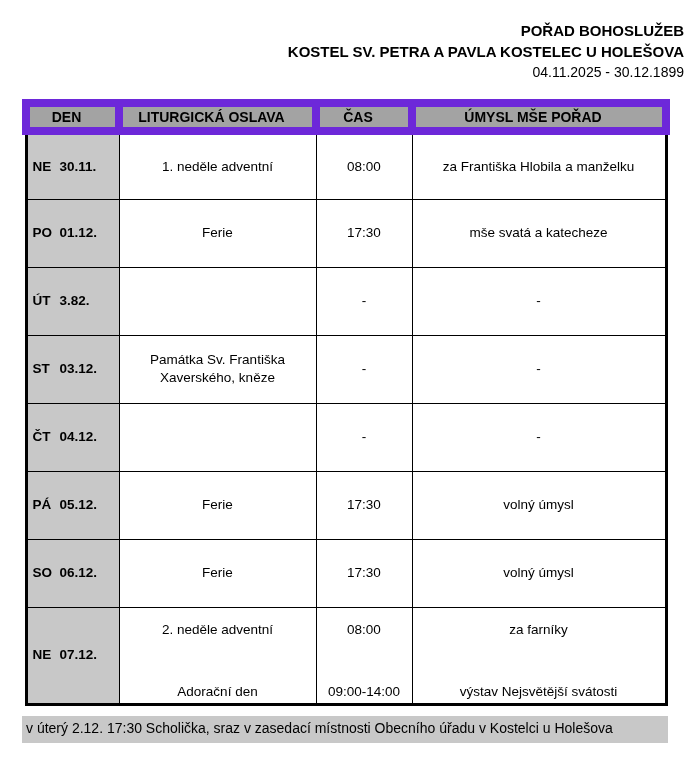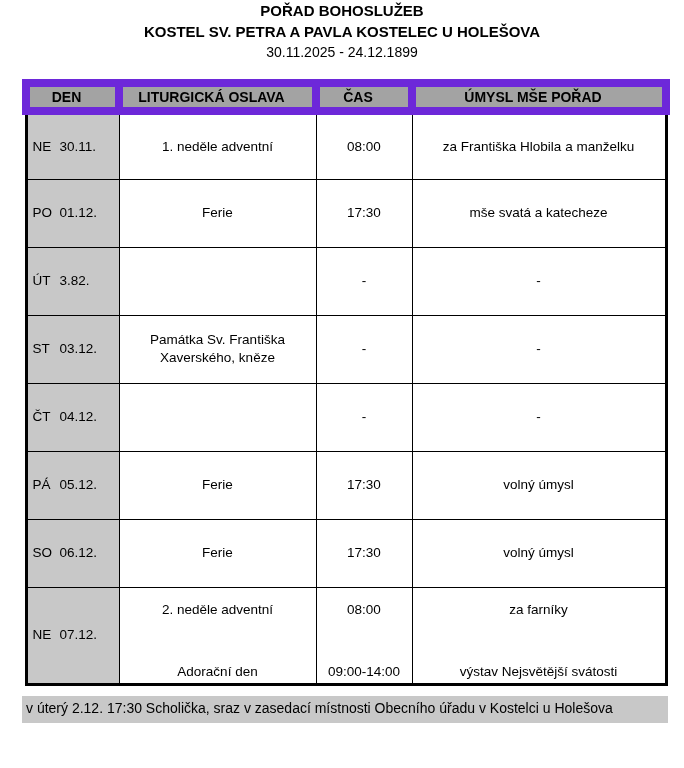--- a/index.html
+++ b/index.html
@@ -3,21 +3,21 @@
 <meta charset="utf-8">
 <style>
   * { box-sizing: border-box; }
   html, body {
     margin: 0; padding: 0;
     width: 684px; height: 768px;
     background: #ffffff;
     color: #000000;
     font-family: "Liberation Sans", sans-serif;
   }
-  .titles { text-align: center; }
+  .titles { text-align: right; padding-top: 20px; }
   .title-main   { font-weight: bold; font-size: 15px; line-height: 21px; }
   .title-church { font-weight: bold; font-size: 15px; line-height: 21px; }
   .title-dates  { font-size: 14px; line-height: 21px; }
 
   table.schedule {
     border-collapse: collapse;
     table-layout: fixed;
     width: 640px;
     margin: 16px 0 0 22px;
     border: 3px solid #000;
@@ -40,21 +40,21 @@
     text-align: center;
     vertical-align: middle;
     font-size: 13.5px;
     height: 68px;
     padding: 2px 4px;
     line-height: 18px;
   }
   td.day {
     background: #c8c8c8;
     text-align: left;
-    font-weight: normal;
+    font-weight: bold;
     padding-left: 5px;
     font-size: 13.5px;
     margin-left: 32px;
   }
   td.day .abbr { display: inline-block; width: 27px; }
   tr.tall td { height: 95px; }
   td.stack { vertical-align: top; padding-top: 13px; }
   td.stack .l2 { margin-top: 44px; }
 
   .note {
@@ -67,21 +67,21 @@
   }
 </style>
 </head>
 <body>
 
 <div class="page">
 
   <div class="titles">
     <div class="title-main">POŘAD BOHOSLUŽEB</div>
     <div class="title-church">KOSTEL SV. PETRA A PAVLA KOSTELEC U HOLEŠOVA</div>
-    <div class="title-dates">30.11.2025 - 24.12.1899</div>
+    <div class="title-dates">04.11.2025 - 30.12.1899</div>
   </div>
 
   <table class="schedule">
     <colgroup>
       <col class="c-den">
         <col class="c-lit">
         <col class="c-cas">
         <col class="c-umysl">
     </colgroup>
     <thead>

